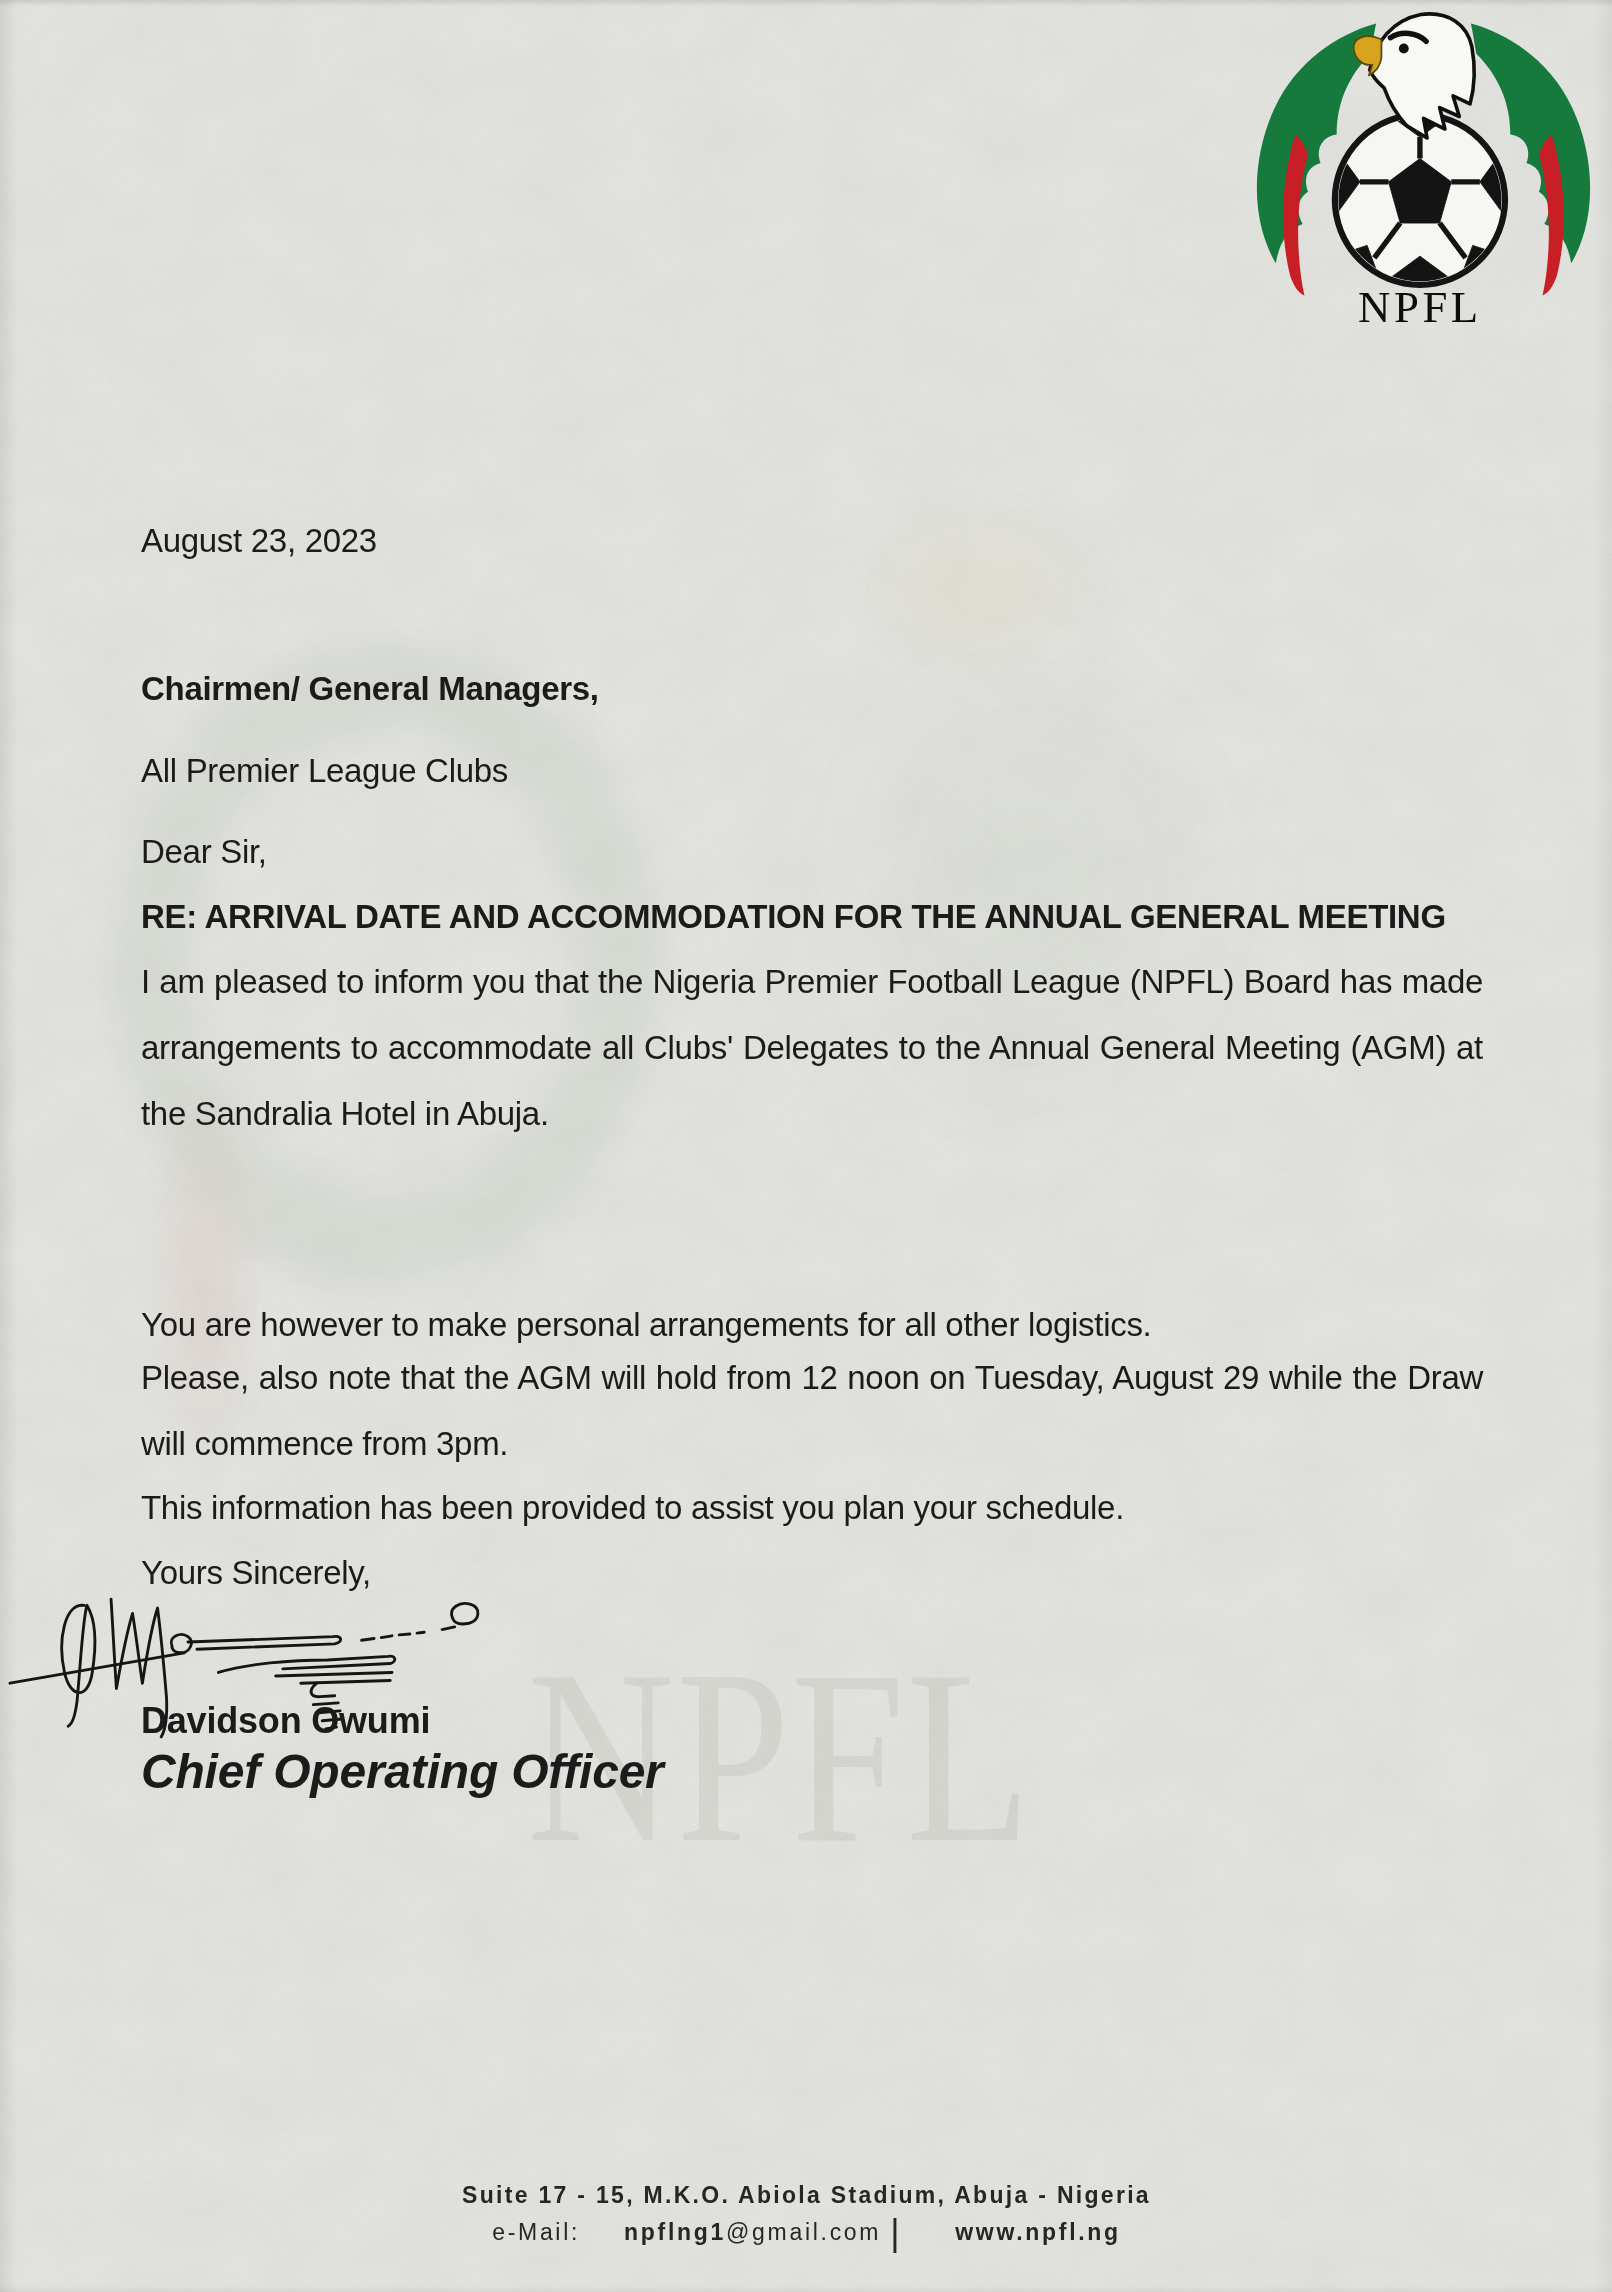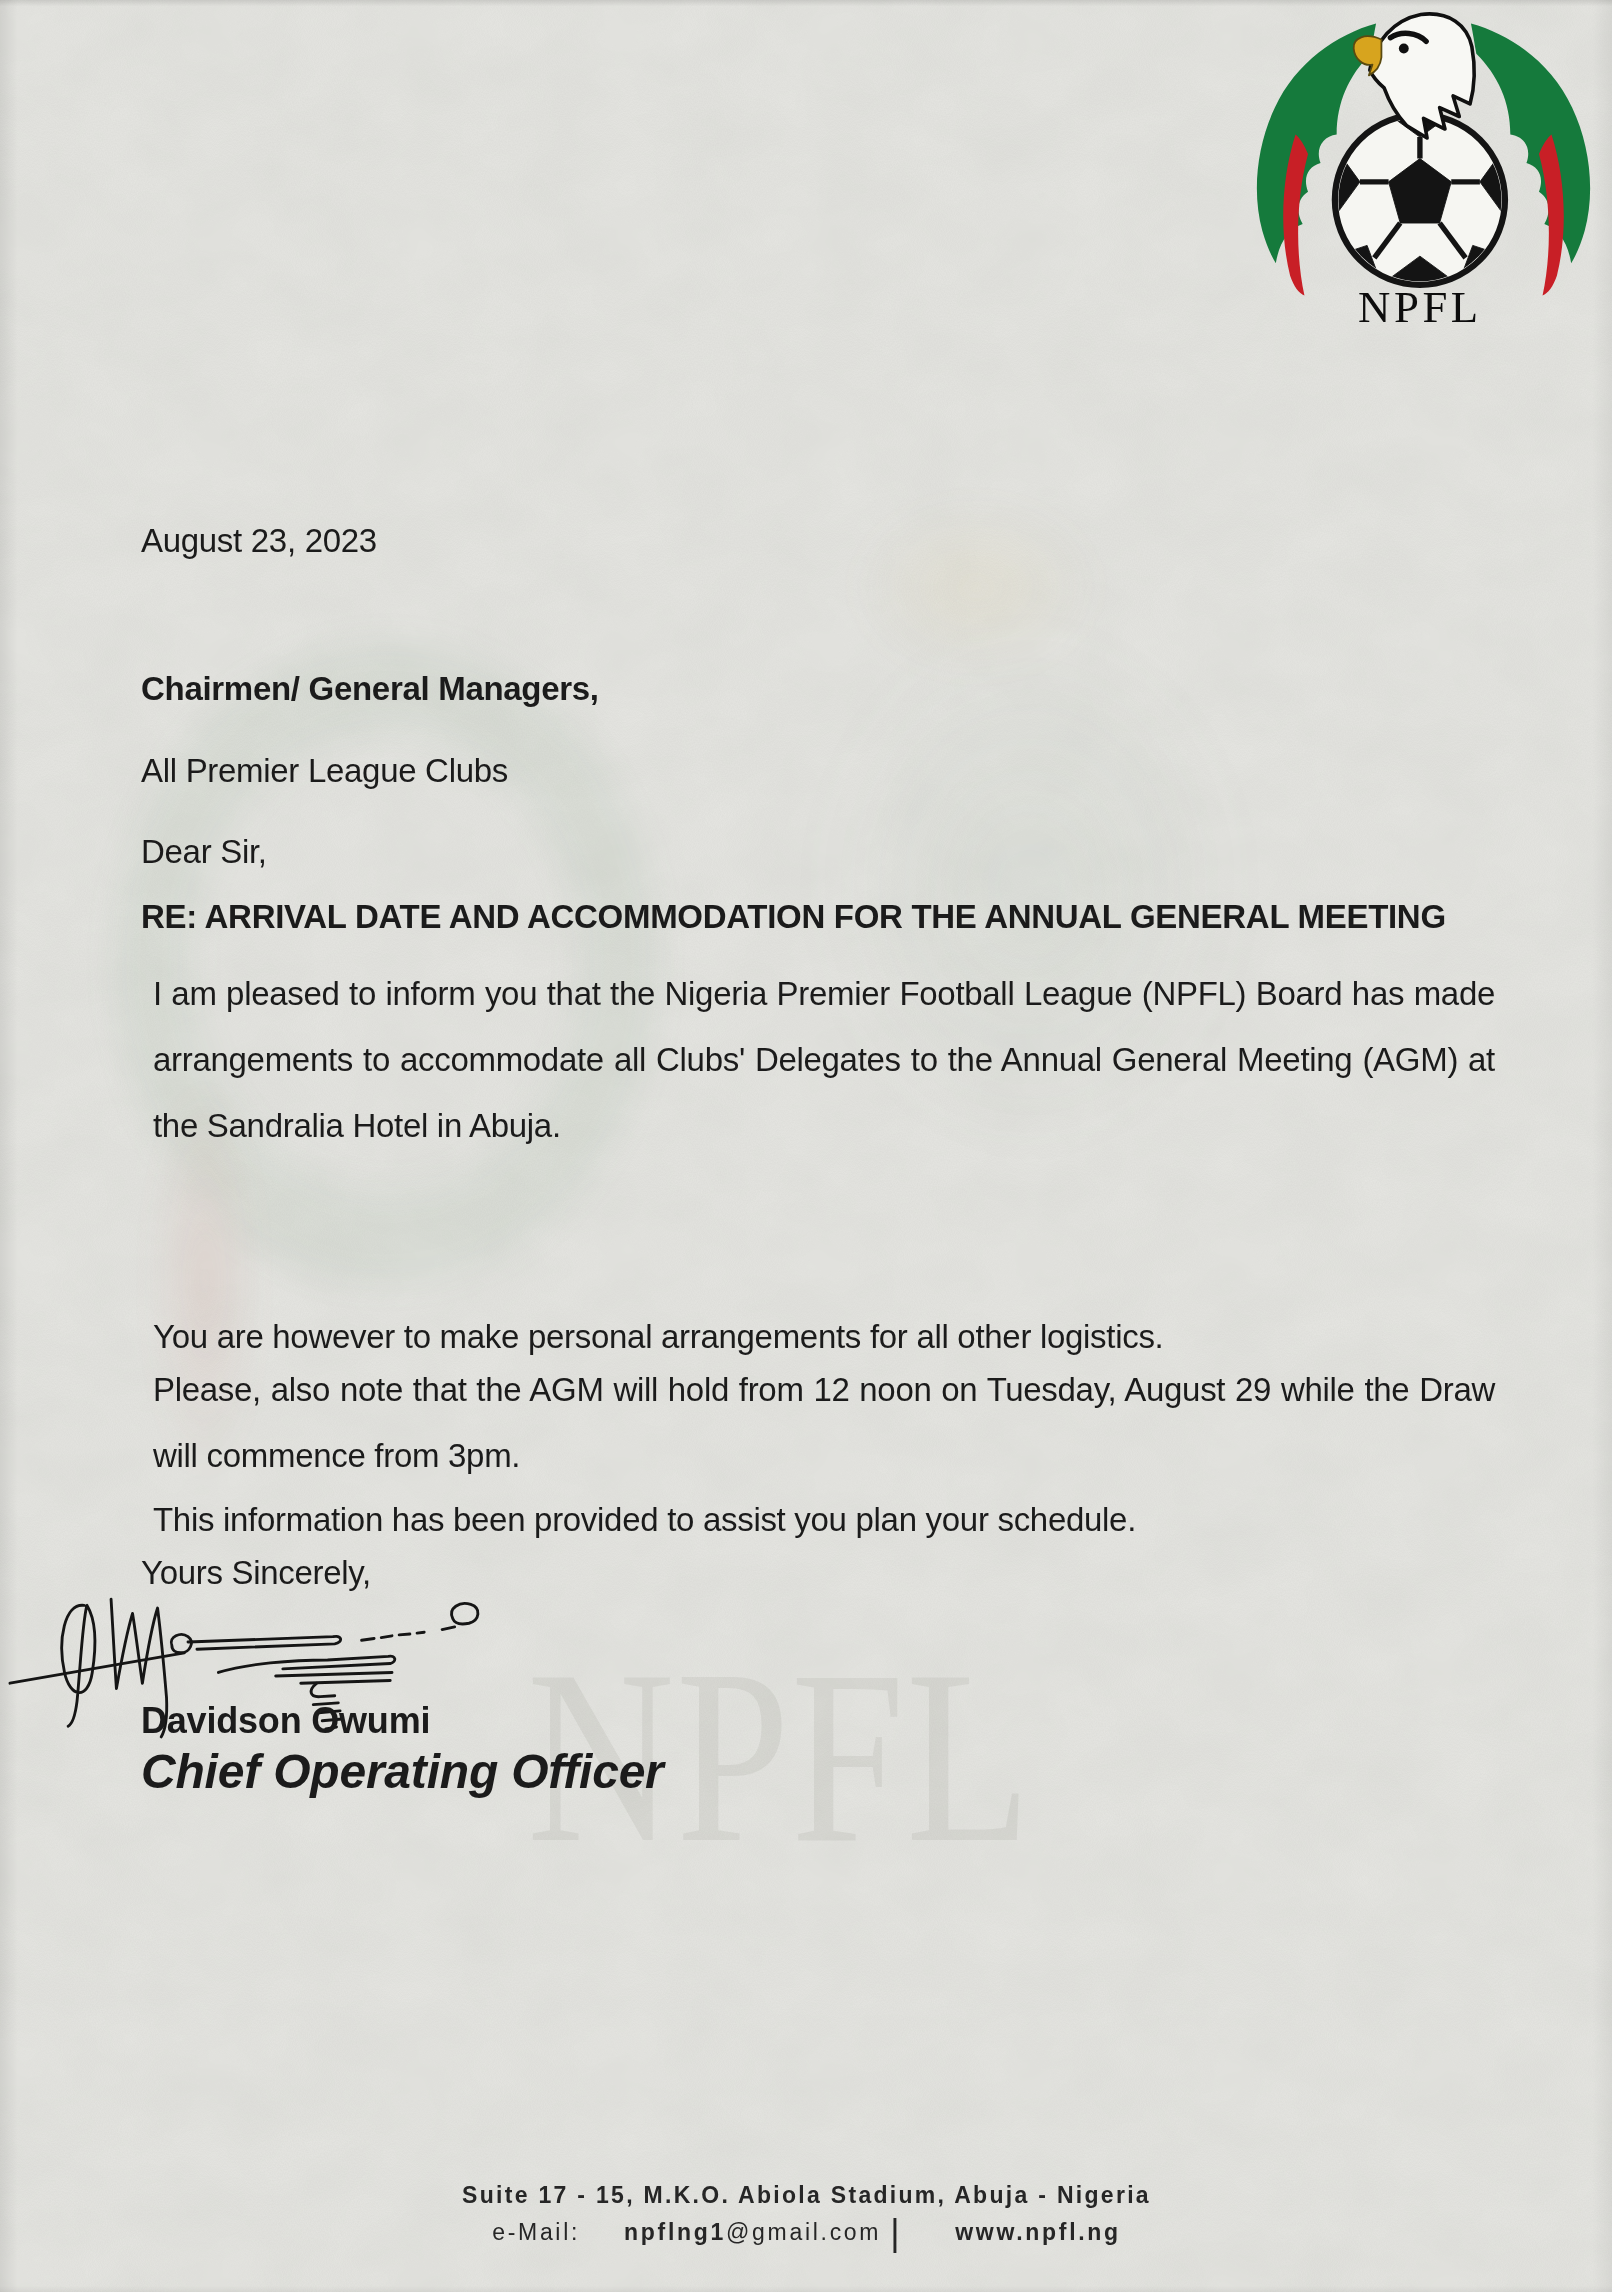--- a/index.html
+++ b/index.html
@@ -29,21 +29,21 @@
     position:absolute;left:527px;top:1632px;line-height:1;
     font-family:"Liberation Serif",serif;font-size:249px;letter-spacing:1.8px;
     color:rgba(66,66,58,.075);transform:scaleX(.82);transform-origin:0 0;
     pointer-events:none;white-space:nowrap;
   }
 
   .logo{position:absolute;left:1240px;top:7.2px;width:367px;height:330px;}
 
   .txt{position:absolute;left:141px;width:1342px;font-size:33px;line-height:66px;letter-spacing:-0.3px;}
   .b{font-weight:bold;}
-  .para{text-align:justify;margin:12px;}
+  .para{text-align:justify;margin:0;}
   .nw{white-space:nowrap;}
 
   .date{top:508px;}
   .r1{top:656px;}
   .r2{top:738px;}
   .sal{top:819px;}
   .subject{top:884px;}
   .p1{top:949px;}
   .p2{top:1148px;}
   .p3{top:1292px;}

